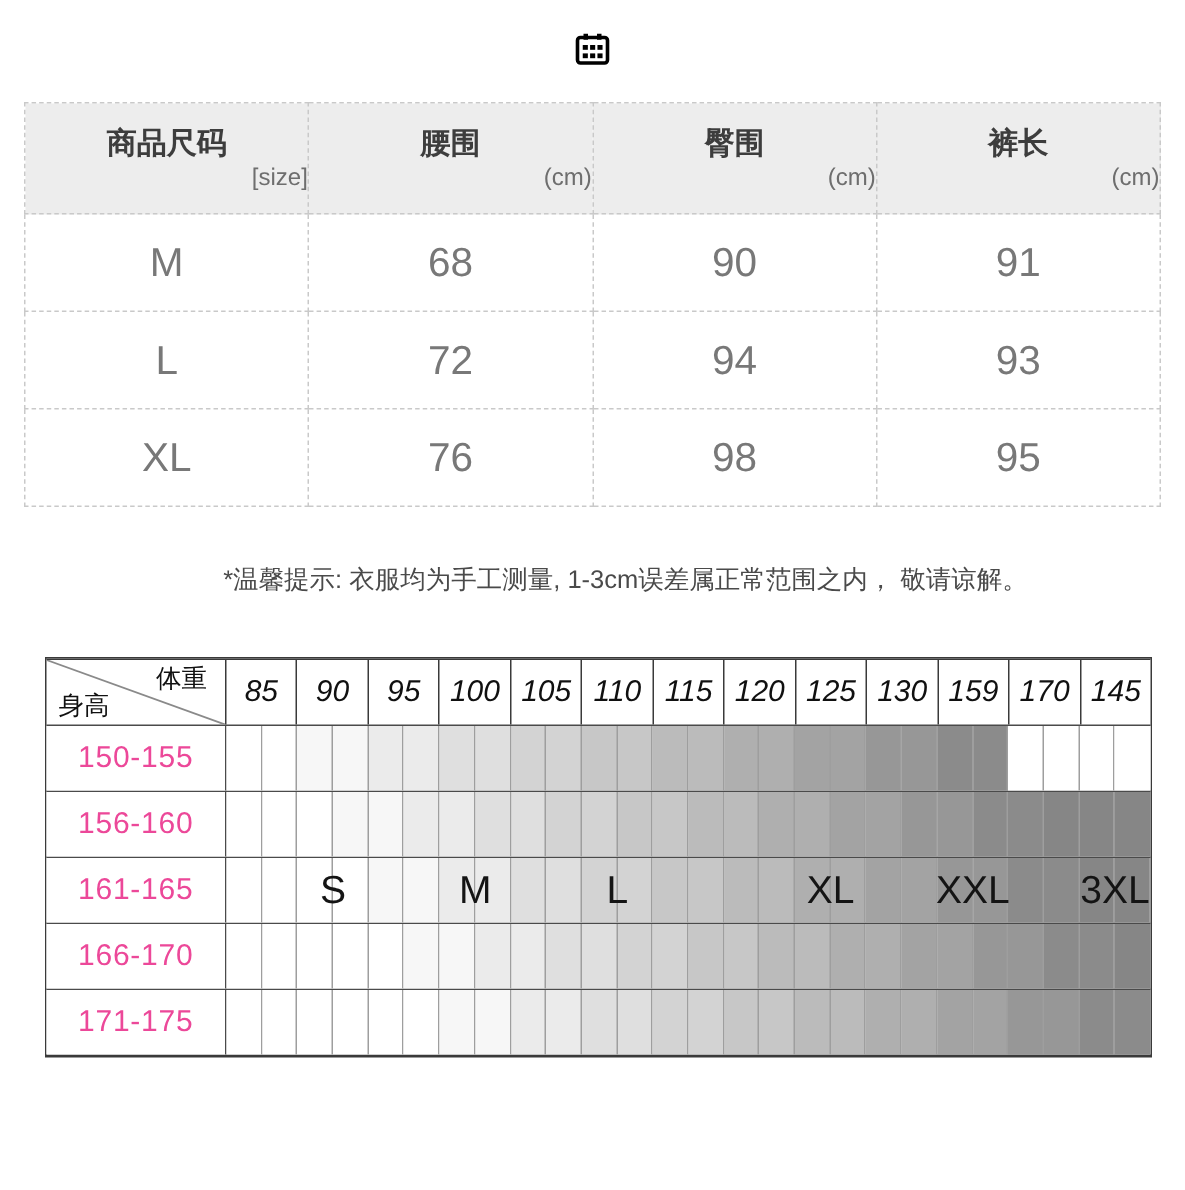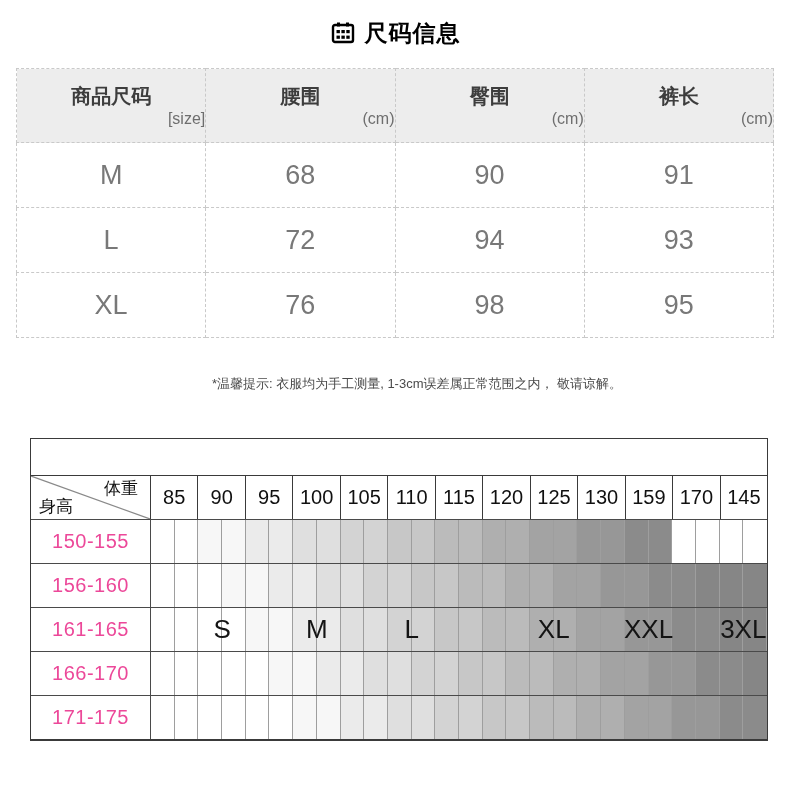--- a/index.html
+++ b/index.html
@@ -15,38 +15,38 @@
   
   table.size-table { width: 758px; margin: 16px auto 0 auto; border-collapse: collapse;
     table-layout: fixed; }
   table.size-table th, table.size-table td { border: 1px dashed #c9c9c9; text-align: center; }
   table.size-table th { background: #ededed; height: 74px; font-weight: normal; }
   .th-main { font-size: 20px; font-weight: bold; color: #3d3d3d; line-height: 26px; }
   .th-sub { font-size: 16px; color: #6e6e6e; line-height: 20px; text-align: right; }
   table.size-table td { height: 65px; font-size: 27px; color: #787878; }
 
   
-  .note { margin-top: 37px; text-align: center; font-size: 13px; color: #4a4a4a; height: 22px; padding-left: 44px; }
+  .note { margin-top: 37px; text-align: center; font-size: 17px; color: #4a4a4a; height: 22px; padding-left: 44px; }
 
   
   .rec-table { width: 738px; margin: 41px 0 0 30px; border: 1px solid #3a3a3a;
     border-bottom-width: 2px; background: #fff; }
   .rec-title-wrap { height: 55px; text-align: center; padding-top: 7px; }
   .rec-title { font-family: "Liberation Serif", "DejaVu Serif", serif; font-size: 24px;
     font-weight: bold; color: #000; letter-spacing: 7px; line-height: 28px; }
   .rec-subtitle { font-size: 11px; font-weight: bold; color: #000; line-height: 13px; }
 
-  .rec-header { display: flex; height: 44px; border-top: 1px solid #3a3a3a; margin-top: 36px; }
+  .rec-header { display: flex; height: 44px; border-top: 1px solid #3a3a3a; }
   .corner-cell { width: 120px; flex: 0 0 120px; position: relative;
     border-right: 1px solid #3a3a3a; }
   .corner-cell svg { position: absolute; inset: 0; width: 100%; height: 100%; }
   .corner-top { position: absolute; top: 1px; right: 12px; font-size: 17px; color: #111; }
   .corner-bottom { position: absolute; bottom: 1px; left: 8px; font-size: 17px; color: #111; }
   .weight-cell { flex: 1; display: flex; align-items: center; justify-content: center;
-    font-size: 20px; color: #101010; border-right: 1px solid #3a3a3a; }
+    font-size: 20px; color: #101010; border-right: 1px solid #3a3a3a; font-style: italic; }
   .weight-cell:last-child { border-right: none; }
 
   .rec-row { display: flex; height: 44px; border-top: 1px solid #4a4a4a; }
   .height-cell { width: 120px; flex: 0 0 120px; display: flex; align-items: center;
     justify-content: center; font-size: 20px; color: #ec4899; letter-spacing: 0.5px;
     border-right: 1px solid #4a4a4a; background: #fff; }
   .row-cells { flex: 1; display: grid; grid-template-columns: repeat(26, 1fr);
     position: relative; }
   .sub-cell { border-right: 1px solid #9e9e9e; }
   .sub-cell:last-child { border-right: none; }
@@ -63,21 +63,20 @@
       <rect x="7" y="2.5" width="3" height="4" fill="#000"></rect>
       <rect x="16" y="2.5" width="3" height="4" fill="#000"></rect>
       <rect x="6.5" y="10" width="3.4" height="3.2" fill="#000"></rect>
       <rect x="11.4" y="10" width="3.4" height="3.2" fill="#000"></rect>
       <rect x="16.3" y="10" width="3.4" height="3.2" fill="#000"></rect>
       <rect x="6.5" y="15.6" width="3.4" height="3.2" fill="#000"></rect>
       <rect x="11.4" y="15.6" width="3.4" height="3.2" fill="#000"></rect>
       <rect x="16.3" y="15.6" width="3.4" height="3.2" fill="#000"></rect>
     </svg>
   </span>
-  <span class="page-title">尺码信息</span>
 </div>
 
 <table class="size-table">
   <thead>
       <tr>
         <th>
           <div class="th-main">商品尺码</div>
           <div class="th-sub">[size]</div>
         </th>
         <th>

